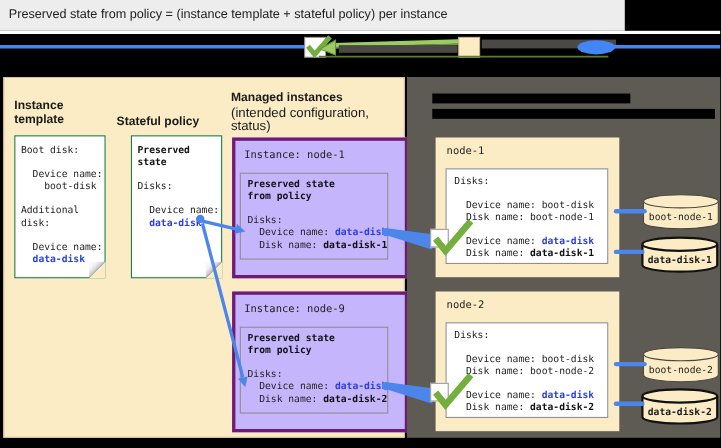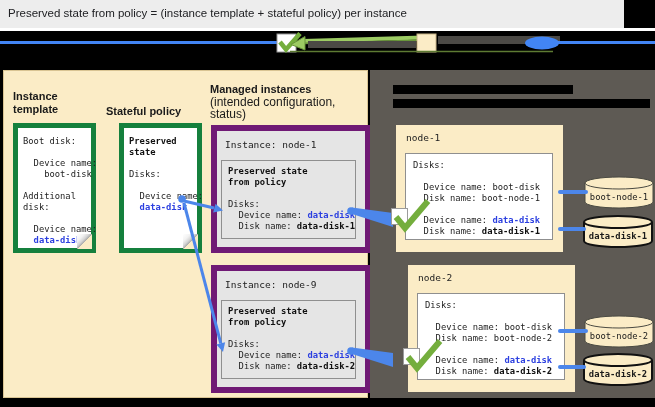--- a/index.html
+++ b/index.html
@@ -1,44 +1,44 @@
 <!DOCTYPE html>
 <html><head>
 <meta charset="utf-8">
 <style>
   html,body{margin:0;padding:0;background:#000;}
   #app{position:relative;width:655px;height:407px;overflow:hidden;background:#000;
        font-family:"Liberation Sans", sans-serif;}
   .abs{position:absolute;}
 
   
-  .title-bar{left:0;top:0;width:624px;height:28px;background:#EDEDED;}
+  .title-bar{left:0;top:0;width:568px;height:28px;background:#EDEDED;}
   .title-text{position:absolute;left:8px;top:7px;font-size:11.5px;color:#202124;white-space:nowrap;}
   .gap-strip{left:0;top:28px;width:655px;height:3px;background:#FFFFFF;}
   .legend-bar{left:0;top:31px;width:655px;height:39px;background:#000;}
 
   
   .left-panel{left:3px;top:70px;width:365px;height:328px;background:#FBECC6;border:1px solid #D9C493;box-sizing:border-box;}
   .right-panel{left:370px;top:70px;width:285px;height:328px;background:#5E5A54;padding-left:12px;}
 
   .hd{position:absolute;color:#1A1A1A;font-size:11px;font-weight:bold;line-height:12.5px;}
   .hd-sub{font-weight:normal;font-size:12px;}
 
   
-  .doc-card{position:absolute;width:83px;height:130px;background:#fff;border:5px solid #15803d;box-sizing:border-box;}
+  .doc-card{position:absolute;width:83px;height:130px;background:#fff;border:1px solid #15803d;box-sizing:border-box;}
   .fold{position:absolute;right:-1px;bottom:-1px;width:15px;height:15px;
         background:linear-gradient(to top left,#FBECC6 0%,#FBECC6 49%,#AFAFAF 50%,#D6D6D6 60%,#F2F2F2 75%,#FFFFFF 100%);}
   .card-lines{font-family:"DejaVu Sans Mono", monospace;font-size:8.8px;line-height:11px;color:#222;
               white-space:pre;padding:8px 3px 0 5px;}
   .ln{min-height:11px;white-space:pre;}
   .s-blue{color:#2B3FE0;font-weight:bold;}
   .s-bold{font-weight:bold;color:#111;}
 
   
-  .inst-box{position:absolute;width:160px;height:128px;background:#e5e5e5;border:6px solid #701a75;box-sizing:border-box;}
+  .inst-box{position:absolute;width:160px;height:128px;background:#c4b5fd;border:3px solid #701a75;box-sizing:border-box;}
   .box-title{position:absolute;left:8px;top:8px;font-family:"DejaVu Sans Mono", monospace;font-size:9.5px;color:#222;}
   .inner-box{position:absolute;left:4px;top:29px;width:135px;height:79px;border:1px solid #8F8F8F;box-sizing:border-box;}
   .inner-box .card-lines{padding:5px 0 0 6px;}
 
   
   .node-card{position:absolute;width:167px;height:127px;background:#FBECC6;}
   .node-title{position:absolute;left:10px;top:7px;font-family:"DejaVu Sans Mono", monospace;font-size:9.5px;color:#222;}
   .disks-box{position:absolute;left:9px;top:28px;width:148px;height:87px;background:#fff;border:1px solid #8F8F8F;box-sizing:border-box;}
   .disks-box .card-lines{padding:6px 0 0 7px;}
 
@@ -129,21 +129,21 @@
       <div class="disks-box">
         <div class="card-lines"><div class="ln"><span>Disks:</span></div><div class="ln">&nbsp;</div><div class="ln"><span>  Device name: boot-disk</span></div><div class="ln"><span>  Disk name: boot-node-1</span></div><div class="ln">&nbsp;</div><div class="ln"><span>  Device name: </span><span class="s-blue">data-disk</span></div><div class="ln"><span>  Disk name: </span><span class="s-bold">data-disk-1</span></div></div>
       </div>
       <div class="check-box" style="left:-5px;top:83px;">
         <svg width="42" height="36">
           <path d="M6,20 L15,31 L38,4" stroke="#74AE3D" stroke-width="6" fill="none"></path>
         </svg>
       </div>
     </div>
 
-    <div class="node-card" style="left:38px;top:195px;text-decoration:underline;">
+    <div class="node-card" style="left:26px;top:195px;text-decoration:underline;">
       <div class="node-title">node-2</div>
       <div class="disks-box">
         <div class="card-lines"><div class="ln"><span>Disks:</span></div><div class="ln">&nbsp;</div><div class="ln"><span>  Device name: boot-disk</span></div><div class="ln"><span>  Disk name: boot-node-2</span></div><div class="ln">&nbsp;</div><div class="ln"><span>  Device name: </span><span class="s-blue">data-disk</span></div><div class="ln"><span>  Disk name: </span><span class="s-bold">data-disk-2</span></div></div>
       </div>
       <div class="check-box" style="left:-5px;top:83px;">
         <svg width="42" height="36">
           <path d="M6,20 L15,31 L38,4" stroke="#74AE3D" stroke-width="6" fill="none"></path>
         </svg>
       </div>
     </div>

